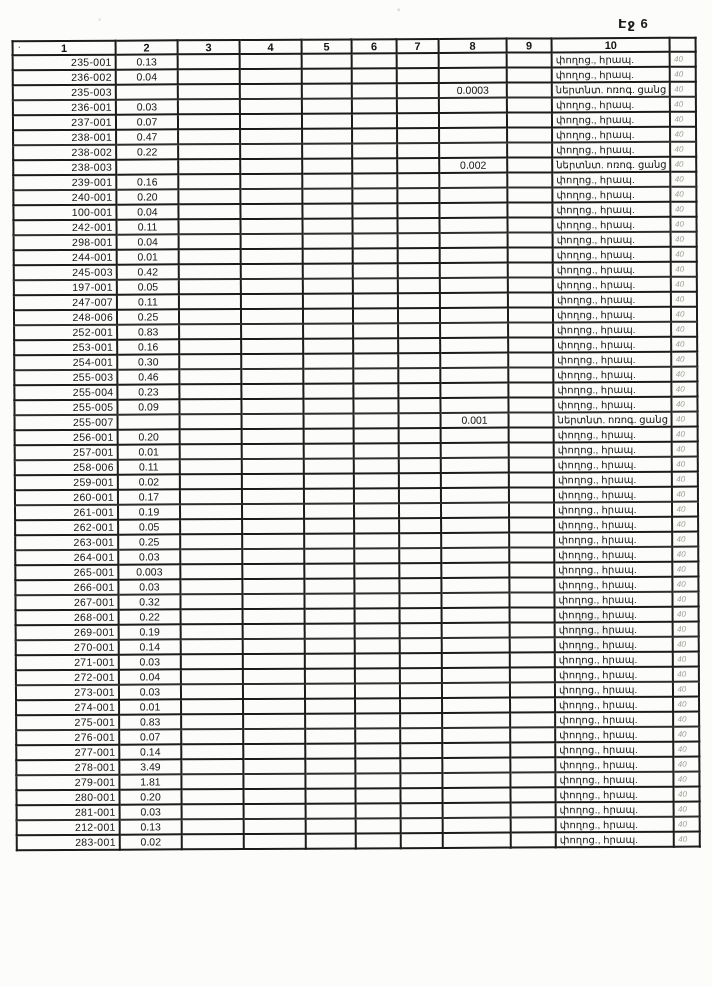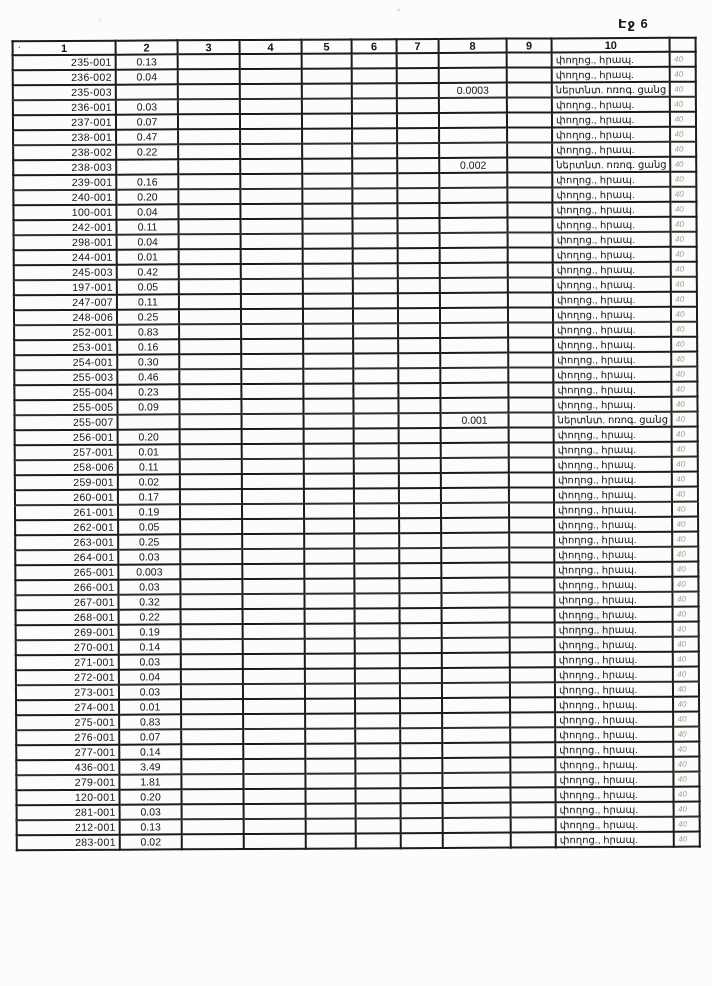--- a/index.html
+++ b/index.html
@@ -707,21 +707,21 @@
           <td class="num"></td>
           <td class="num"></td>
           <td class="num"></td>
           <td class="num"></td>
           <td class="num"></td>
           <td class="num"></td>
           <td class="note">փողոց., հրապ.</td>
           <td class="mark">40</td>
         </tr>
         <tr>
-          <td class="code">436-001</td>
+          <td class="code">278-001</td>
           <td class="num">3.49</td>
           <td class="num"></td>
           <td class="num"></td>
           <td class="num"></td>
           <td class="num"></td>
           <td class="num"></td>
           <td class="num"></td>
           <td class="num"></td>
           <td class="note">փողոց., հրապ.</td>
           <td class="mark">40</td>
@@ -733,21 +733,21 @@
           <td class="num"></td>
           <td class="num"></td>
           <td class="num"></td>
           <td class="num"></td>
           <td class="num"></td>
           <td class="num"></td>
           <td class="note">փողոց., հրապ.</td>
           <td class="mark">40</td>
         </tr>
         <tr>
-          <td class="code">120-001</td>
+          <td class="code">280-001</td>
           <td class="num">0.20</td>
           <td class="num"></td>
           <td class="num"></td>
           <td class="num"></td>
           <td class="num"></td>
           <td class="num"></td>
           <td class="num"></td>
           <td class="num"></td>
           <td class="note">փողոց., հրապ.</td>
           <td class="mark">40</td>

